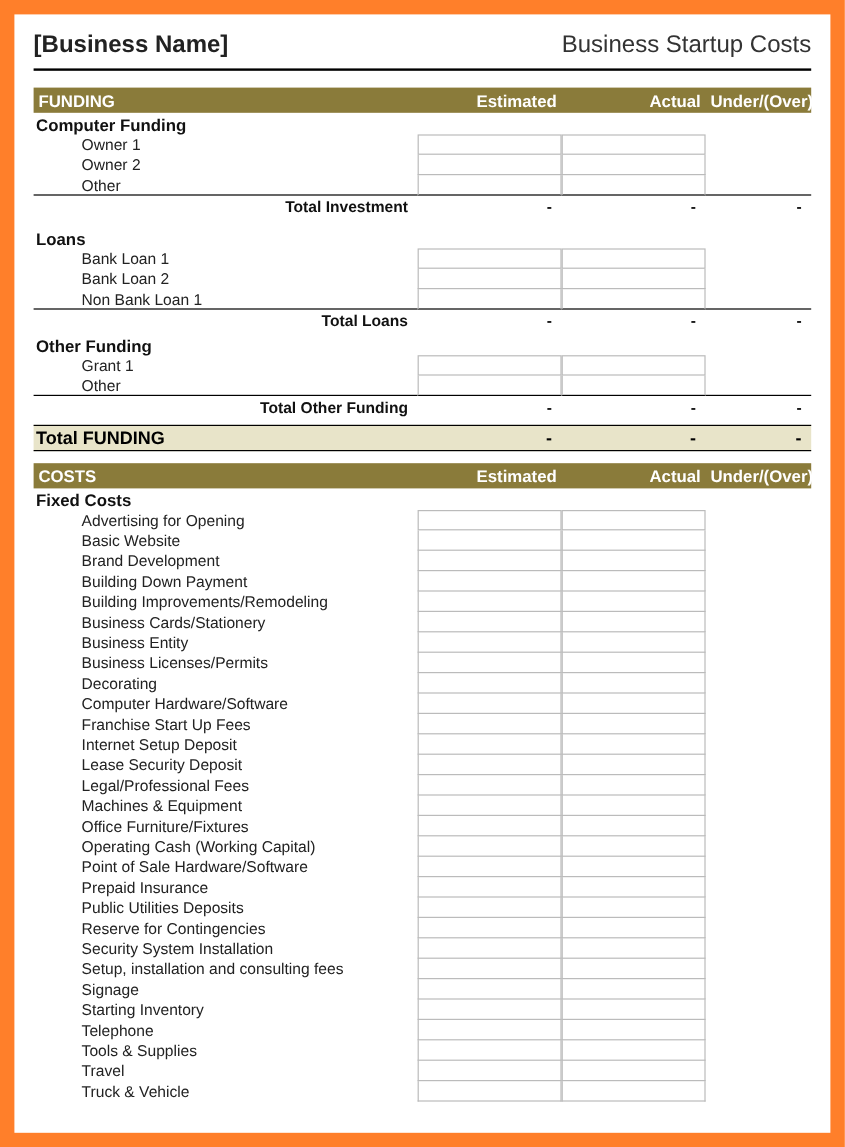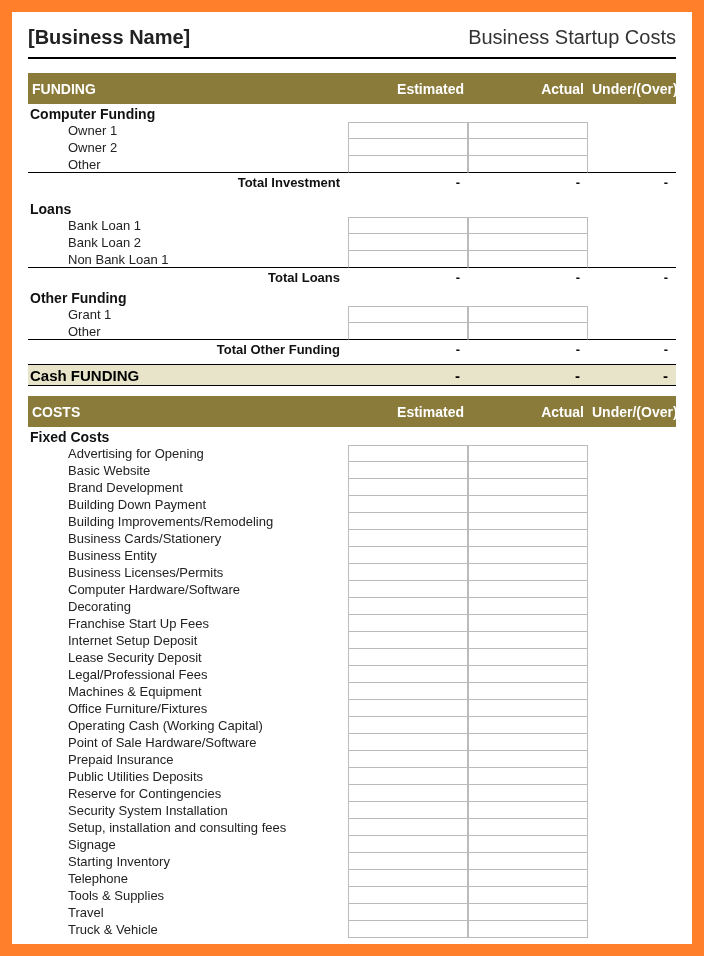--- a/index.html
+++ b/index.html
@@ -35,21 +35,21 @@
     font-weight: 400;
     color: #333;
   }
   .section-header {
     background: #8a7b3a;
     color: #fff;
     font-weight: bold;
     display: grid;
     grid-template-columns: 320px 120px 120px 1fr;
     align-items: center;
-    height: 31px;
+    height: 21px;
     font-size: 14px;
     padding-left: 4px;
   }
   .section-header .col-est { text-align: right; padding-right: 8px; }
   .section-header .col-act { text-align: right; padding-right: 8px; }
   .section-header .col-uo  { text-align: right; padding-right: 2px; }
   .subhead {
     font-weight: bold;
     font-size: 14px;
     padding: 2px 0 0 2px;
@@ -193,21 +193,21 @@
       </div>
     </div>
   <div class="total-row">
     <span class="label">Total Other Funding</span>
     <span class="val">-</span>
     <span class="val">-</span>
     <span class="val">-</span>
   </div>
 
   <div class="grand-total">
-    <span class="label">Cash FUNDING</span>
+    <span class="label">Total FUNDING</span>
     <span class="val">-</span>
     <span class="val">-</span>
     <span class="val">-</span>
   </div>
 
   <div class="section-header">
     <span>COSTS</span>
     <span class="col-est">Estimated</span>
     <span class="col-act">Actual</span>
     <span class="col-uo">Under/(Over)</span>
@@ -257,32 +257,32 @@
         <span class="cell-box"></span>
         <span class="uo"></span>
       </div>
       <div class="row">
         <span class="label">Business Licenses/Permits</span>
         <span class="cell-box"></span>
         <span class="cell-box"></span>
         <span class="uo"></span>
       </div>
       <div class="row">
+        <span class="label">Decorating</span>
+        <span class="cell-box"></span>
+        <span class="cell-box"></span>
+        <span class="uo"></span>
+      </div>
+      <div class="row">
         <span class="label">Computer Hardware/Software</span>
         <span class="cell-box"></span>
         <span class="cell-box"></span>
         <span class="uo"></span>
       </div>
       <div class="row">
-        <span class="label">Decorating</span>
-        <span class="cell-box"></span>
-        <span class="cell-box"></span>
-        <span class="uo"></span>
-      </div>
-      <div class="row">
         <span class="label">Franchise Start Up Fees</span>
         <span class="cell-box"></span>
         <span class="cell-box"></span>
         <span class="uo"></span>
       </div>
       <div class="row">
         <span class="label">Internet Setup Deposit</span>
         <span class="cell-box"></span>
         <span class="cell-box"></span>
         <span class="uo"></span>

